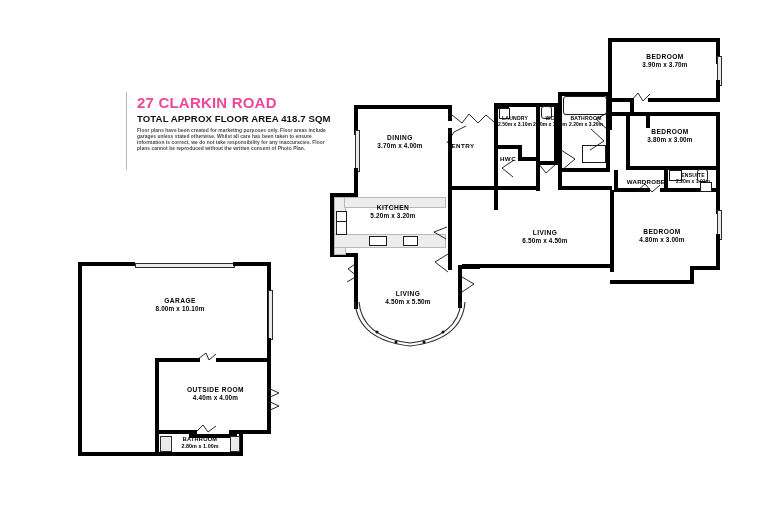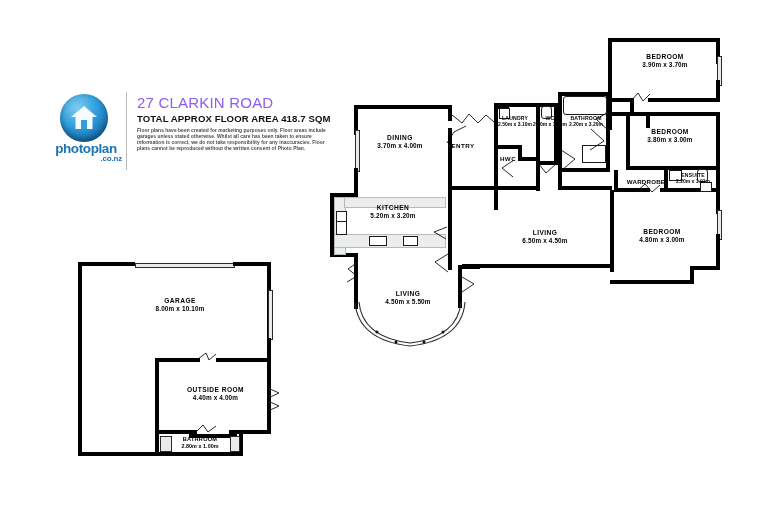--- a/index.html
+++ b/index.html
@@ -17,21 +17,21 @@
     position:absolute;left:10px;top:0px;width:48px;height:48px;border-radius:50%;
     background:radial-gradient(circle at 36% 28%, #7ecbf2 0%, #2f9fdc 42%, #1b74b5 72%, #0e4f85 100%);
     box-shadow:inset 0 -3px 6px rgba(0,0,0,.35);
   }
   .logo-disc svg{position:absolute;left:9px;top:9px;}
   .logo-txt{position:absolute;left:0px;top:48px;width:72px;text-align:center;
     font-size:13.5px;font-weight:700;color:#1b74b5;letter-spacing:-.4px;line-height:13px;}
   .logo-sub{position:absolute;left:0px;top:60px;width:72px;text-align:right;
     font-size:8px;font-weight:700;color:#1b74b5;letter-spacing:-.2px;}
   .vrule{position:absolute;left:80px;top:0px;width:1px;height:78px;background:#b9b9b9;}
-  .title{position:absolute;left:91px;top:2px;font-size:15px;font-weight:400;color:#8b5cf6;letter-spacing:.2px;}
+  .title{position:absolute;left:91px;top:2px;font-size:15px;font-weight:700;color:#ec4899;letter-spacing:.2px;}
   .subtitle{position:absolute;left:91px;top:21px;font-size:9.6px;font-weight:700;color:#111;letter-spacing:.1px;}
   .disc{position:absolute;left:91px;top:36px;width:190px;font-size:4.9px;line-height:6.1px;color:#4a4a4a;
      font-weight:600;letter-spacing:.05px;}
 
   
   .w{position:absolute;background:#000;}
   .bench{position:absolute;background:#eceded;border:0.7px solid #b8b9ba;}
   .glass{position:absolute;background:#e9eaec;border:0.8px solid #2b2b2b;}
   .fx{position:absolute;background:#ffffff;border:0.8px solid #1b1b1b;}
   .fxr{position:absolute;background:#ffffff;border:0.8px solid #1b1b1b;border-radius:3px;}
@@ -45,30 +45,20 @@
   .lbl.one .n{font-size:6.2px;}
   svg.dr{position:absolute;overflow:visible;}
 </style>
 </head>
 <body>
 
 <div id="stage">
 
   <div class="hdr">
 
-    <div class="logo-wrap">
-      <div class="logo-disc">
-        <svg width="30" height="30" viewBox="0 0 30 30" aria-hidden="true">
-          <path d="M15 3 L28 14 L23.5 14 L23.5 26 L6.5 26 L6.5 14 L2 14 Z" fill="#ffffff" opacity="0.95"></path>
-          <rect x="12" y="17" width="6" height="9" fill="#2f9fdc"></rect>
-        </svg>
-      </div>
-      <div class="logo-txt">photoplan</div>
-      <div class="logo-sub">.co.nz</div>
-    </div>
 
     <div class="vrule"></div>
 
     <div class="title">27 CLARKIN ROAD</div>
     <div class="subtitle">TOTAL APPROX FLOOR AREA 418.7 SQM</div>
     <div class="disc">Floor plans have been created for marketing purposes only. Floor areas include garages unless stated otherwise. Whilst all care has been taken to ensure information is correct, we do not take responsibility for any inaccuracies. Floor plans cannot be reproduced without the written consent of Photo Plan.</div>
   </div>
 
   <div>
 

